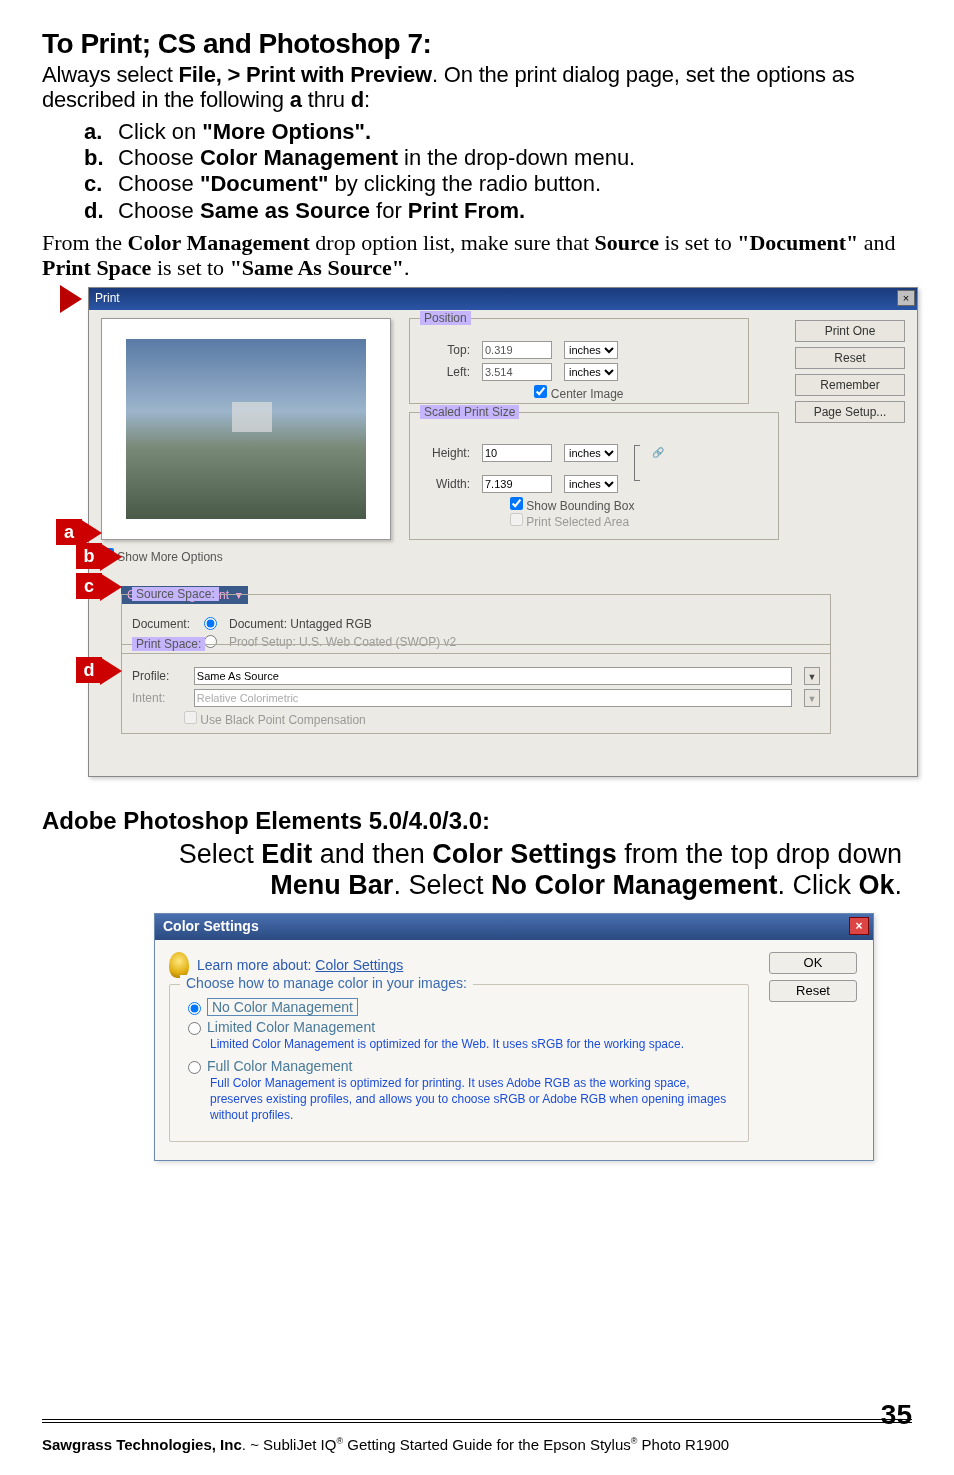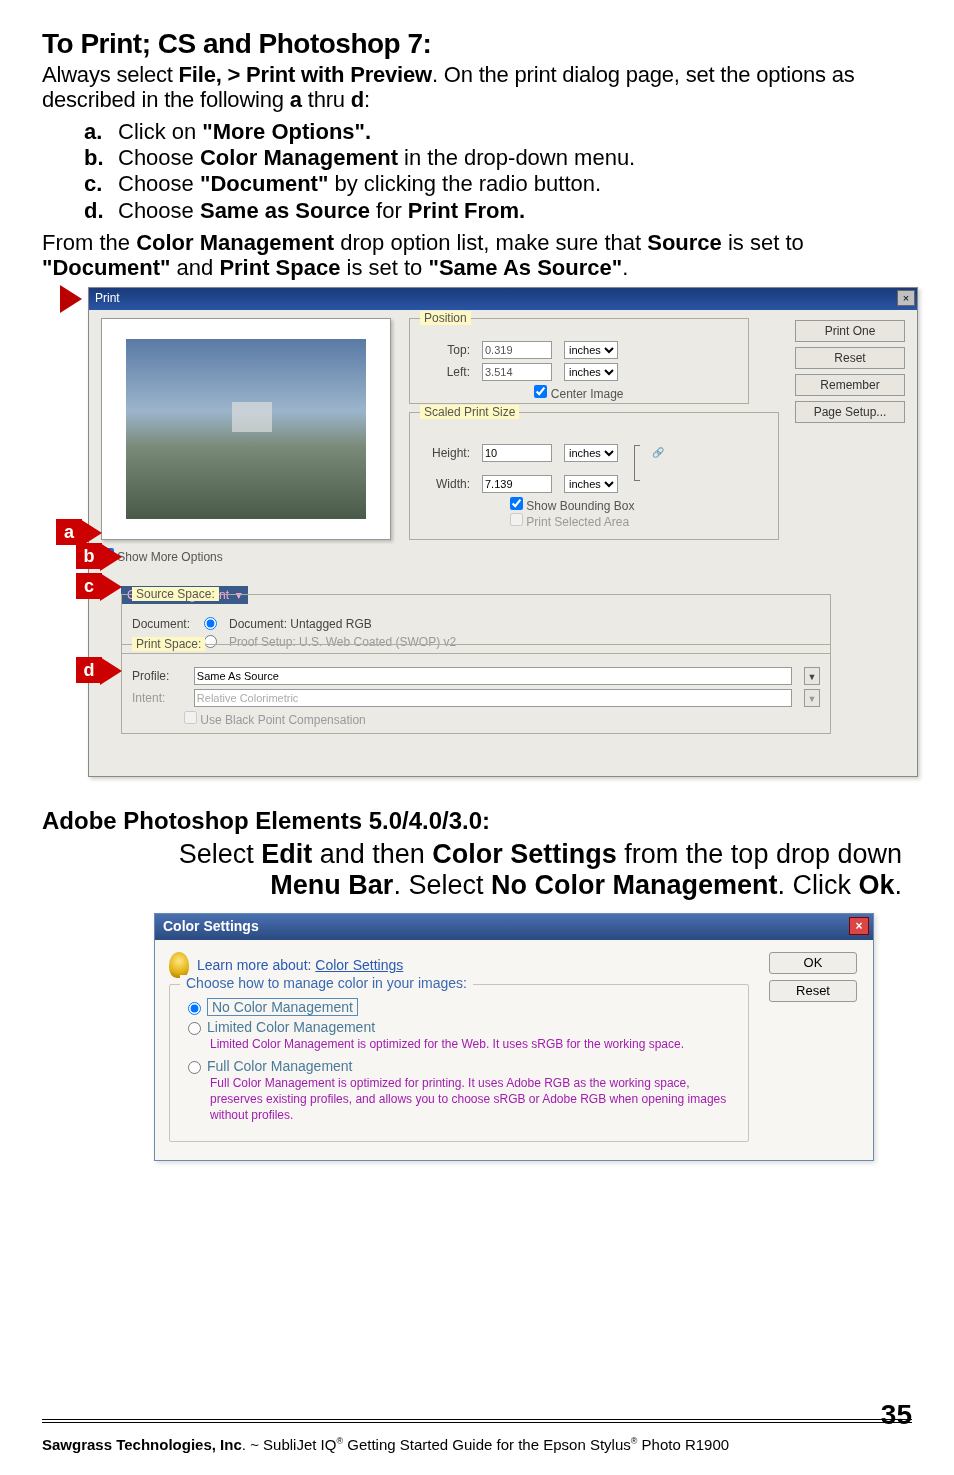--- a/index.html
+++ b/index.html
@@ -11,39 +11,39 @@
     color: #000;
     padding: 28px 42px 0 42px;
     position: relative;
   }
   h1.section-title { font-size: 28px; font-weight: bold; font-family: "Arial Narrow", Arial, sans-serif; letter-spacing: -0.5px; margin-bottom: 2px;}
   p.intro { font-size: 22px; line-height: 1.15; font-family: "Arial Narrow", Arial, sans-serif; letter-spacing: -0.2px; }
   .b { font-weight: bold; }
   ol.steps { list-style: none; margin: 6px 0 6px 42px; }
   ol.steps li { font-size: 22px; font-family: "Arial Narrow", Arial, sans-serif; line-height: 1.2; }
   ol.steps li .lett { display: inline-block; width: 34px; font-weight: bold; }
-  p.para2 { font-size: 22px; line-height: 1.15; font-family: Liberation Sans, sans-serif; margin-top: 4px; }
+  p.para2 { font-size: 22px; line-height: 1.15; font-family: Liberation Serif, serif; margin-top: 4px; }
 
   
   .print-dialog-wrap { position: relative; margin: 6px 0 0 46px; width: 850px; }
   .print-dialog { position: relative; width: 830px; height: 490px; background: #eceae4; border: 1px solid #888; box-shadow: 2px 2px 4px rgba(0,0,0,.2); }
   .titlebar { height: 22px; background: linear-gradient(#1a3a7a,#2a55a5); color: #fff; font-size: 12px; padding: 3px 6px; position: relative; }
   .titlebar .close { position: absolute; right: 2px; top: 2px; width: 18px; height: 16px; background: #c0c0c0; border: 1px solid #666; font-size: 11px; text-align: center; line-height: 14px; color: #000;}
   .arrow-marker { position: absolute; width: 0; height: 0; border-top: 14px solid transparent; border-bottom: 14px solid transparent; border-left: 22px solid #c00; z-index: 10; }
   .badge { position: absolute; width: 26px; height: 26px; background: #c00; color: #fff; font-weight: bold; font-size: 18px; text-align: center; line-height: 26px; z-index: 11; font-family: Arial; }
   .pd-body { position: absolute; top: 22px; left: 0; right: 0; bottom: 0; padding: 10px; }
   .field-row { font-size: 12px; color: #444; margin-bottom: 4px; display: flex; align-items: center; gap: 12px;}
   .field-row .lbl { width: 50px; text-align: right; }
   .field-row input[type=text] { width: 70px; height: 18px; border: 1px solid #999; font-size: 11px; padding: 0 2px; background: #fff;}
   .field-row select { height: 18px; border: 1px solid #999; font-size: 11px; background: #fff;}
   .preview-box { position: absolute; left: 12px; top: 8px; width: 290px; height: 222px; border: 1px solid #999; background: #fff; box-shadow: inset 0 0 0 10px #fff, 2px 2px 3px rgba(0,0,0,.2);}
   .preview-inner { position: absolute; left: 24px; top: 20px; width: 240px; height: 180px; background: linear-gradient(to bottom, #5a7aa5 0%, #9cb5cc 40%, #7a8a78 60%, #4a5a48 100%);}
   .preview-inner::after { content:""; position:absolute; left:44%; top:35%; width:40px; height:30px; background:#ddd; opacity:.7; }
   .fieldset { border: 1px solid #b0ada0; padding: 8px 10px 10px 10px; font-size: 12px; color: #555; position: absolute;}
-  .fieldset .legend { position: relative; top: -16px; background: #fef9c3; padding: 0 4px; display: inline-block; margin-bottom: -10px;}
+  .fieldset .legend { position: relative; top: -16px; background: #c4b5fd; padding: 0 4px; display: inline-block; margin-bottom: -10px;}
   .pos-field { left: 320px; top: 8px; width: 340px; height: 86px;}
   .scaled-field { left: 320px; top: 102px; width: 370px; height: 128px;}
   .btn-col { position: absolute; right: 12px; top: 10px; width: 110px;}
   .btn { display: block; width: 100%; height: 22px; margin-bottom: 5px; background: #e8e6de; border: 1px solid #999; font-size: 12px; color: #333; cursor: pointer;}
   .chk { font-size: 12px; color: #555; }
   .showmore { position: absolute; left: 12px; top: 238px; font-size: 12px; color: #555;}
   .color-mgmt-bar { position: absolute; left: 32px; top: 276px; background: #3a5a8a; color: #f9a8d4; padding: 2px 6px; font-size: 12px;}
   .source-field { left: 32px; top: 284px; width: 710px; height: 60px;}
   .print-field { left: 32px; top: 334px; width: 710px; height: 90px;}
   .wide-input { width: 640px; height: 20px; border: 1px solid #999; background: #fff; font-size: 12px; margin-left: 4px;}
@@ -61,21 +61,21 @@
   .cs-learn { display: flex; align-items: center; gap: 8px; font-size: 14px; color: #2a5ab0; margin-bottom: 4px;}
   .cs-bulb { width: 20px; height: 26px; background: radial-gradient(circle at 50% 35%, #ffe680, #e0b010 60%, #a07000 100%); border-radius: 50% 50% 40% 40%;}
   .cs-learn a { color: #2a5ab0; text-decoration: underline;}
   .cs-btns { position: absolute; right: 16px; top: 12px; width: 88px;}
   .cs-btns button { width: 100%; height: 22px; margin-bottom: 6px; background: #efeee8; border: 1px solid #999; font-size: 13px; border-radius: 3px;}
   .cs-fieldset { border: 1px solid #c8c4b8; border-radius: 2px; padding: 10px 12px 12px 12px; margin-top: 6px; position: relative; width: 580px;}
   .cs-fieldset .cs-legend { position: absolute; top: -10px; left: 10px; background: #f7f6f2; padding: 0 6px; font-size: 14px; color: #3a6ab0;}
   .cs-opt { font-size: 14px; color: #4a7a9a; margin: 4px 0 2px 6px;}
   .cs-opt input { margin-right: 6px; vertical-align: middle;}
   .cs-opt-selected span { border: 1px solid #5a8ab8; padding: 0 4px;}
-  .cs-desc { font-size: 12px; color: #a21caf; margin: 2px 0 6px 28px; line-height: 1.3; }
+  .cs-desc { font-size: 12px; color: #1d4ed8; margin: 2px 0 6px 28px; line-height: 1.3; }
 
   
   .footer-rule { position: absolute; left: 42px; right: 42px; bottom: 52px; border-top: 4px double #000; height: 0;}
   .footer { position: absolute; left: 42px; right: 42px; bottom: 22px; font-size: 15px; font-family: "Arial Narrow", Arial, sans-serif;}
   .pagenum { position: absolute; right: 42px; bottom: 44px; font-size: 28px; font-weight: bold; font-family: "Arial Narrow", Arial, sans-serif;}
   sup { font-size: .6em; }
 </style>
 </head>
 <body>
 

